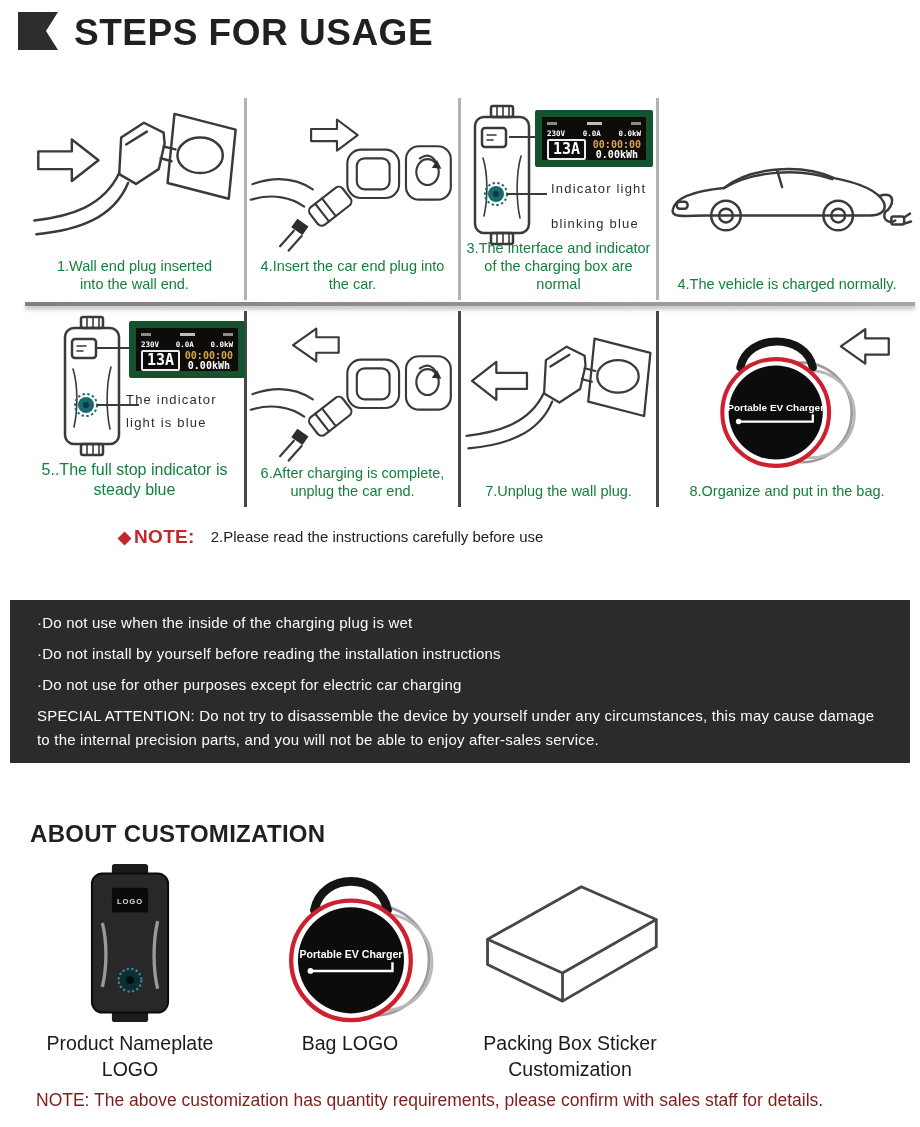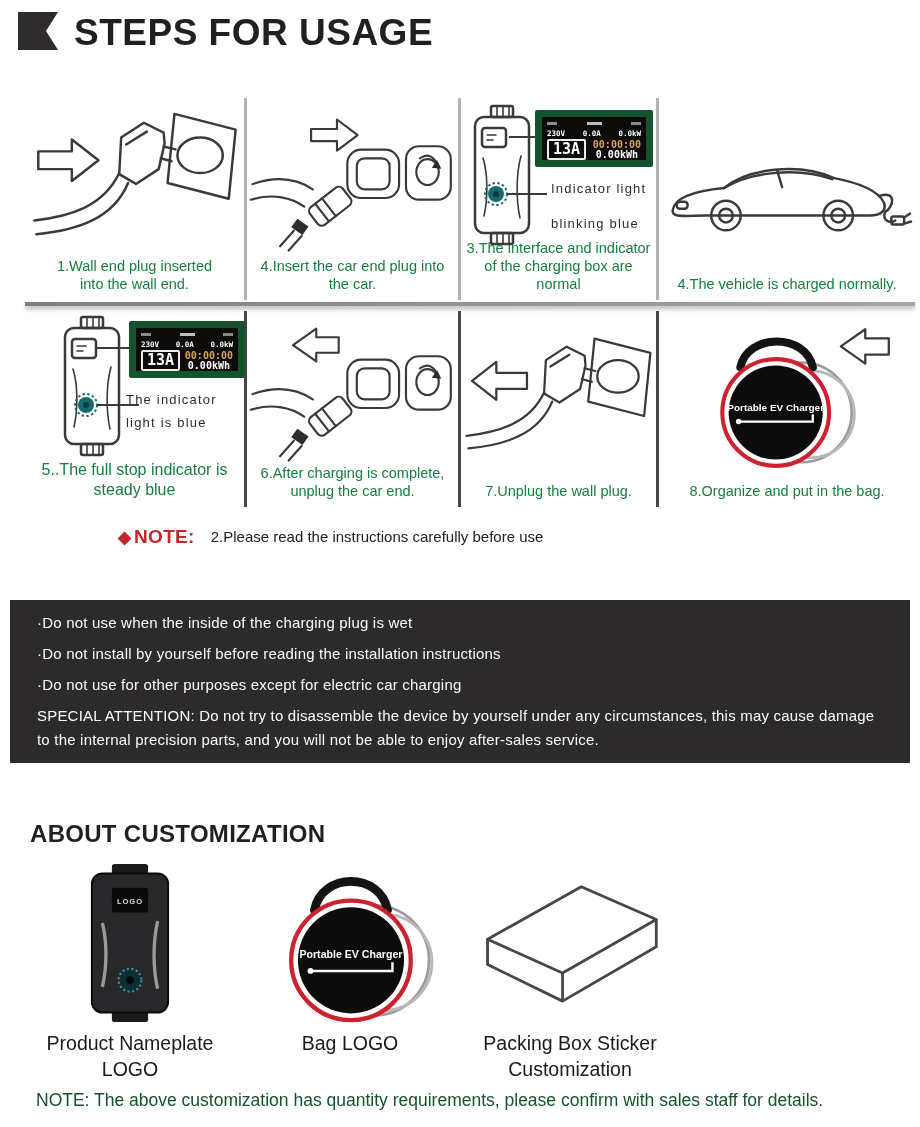--- a/index.html
+++ b/index.html
@@ -70,21 +70,21 @@
 
   
   .about-title{position:absolute;top:820px;left:30px;font-size:24px;font-weight:800;
                color:#231f20;margin:0;letter-spacing:.3px;}
   .custom-row{position:absolute;top:862px;left:20px;width:880px;display:flex;}
   .citem{width:220px;display:flex;flex-direction:column;align-items:center;}
   .cfig{height:162px;display:flex;align-items:center;justify-content:center;}
   .ccap{font-size:19.5px;color:#1b1b1b;text-align:center;line-height:1.35;margin-top:6px;max-width:205px;}
   .ccap.narrow{max-width:150px;}
 
-  .bottom-note{position:absolute;top:1090px;left:36px;font-size:17.5px;color:#14532d;}
+  .bottom-note{position:absolute;top:1090px;left:36px;font-size:17.5px;color:#7f1d1d;}
 </style>
 </head>
 <body>
 
 <div class="page">
 
   <div class="header">
     <div class="flag-icon"></div>
     <h1 class="page-title">STEPS FOR USAGE</h1>
   </div>

